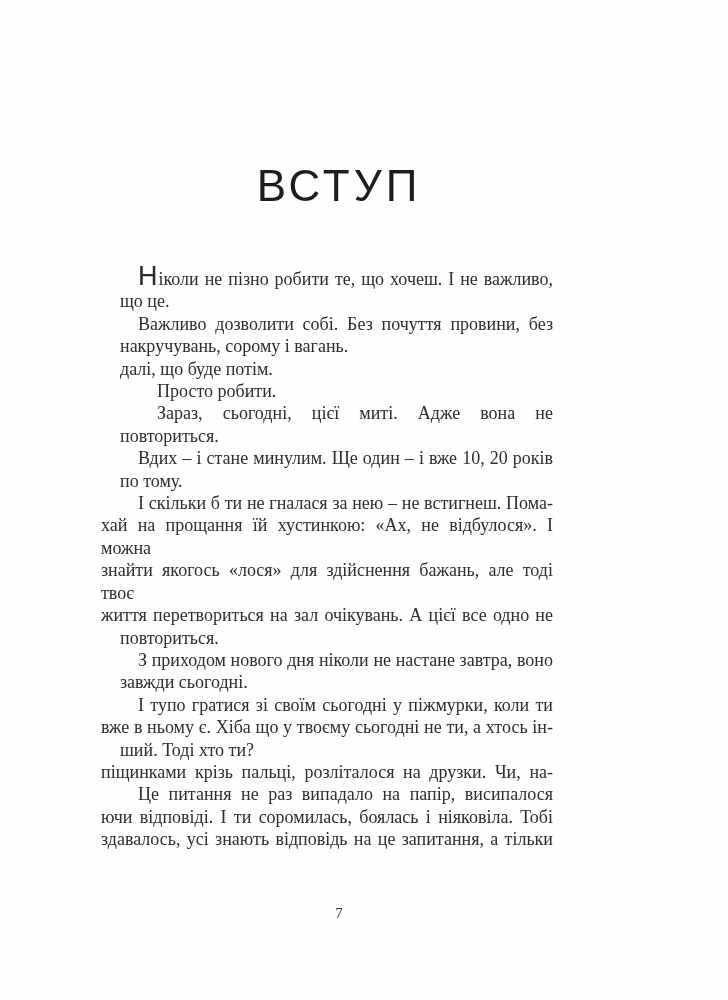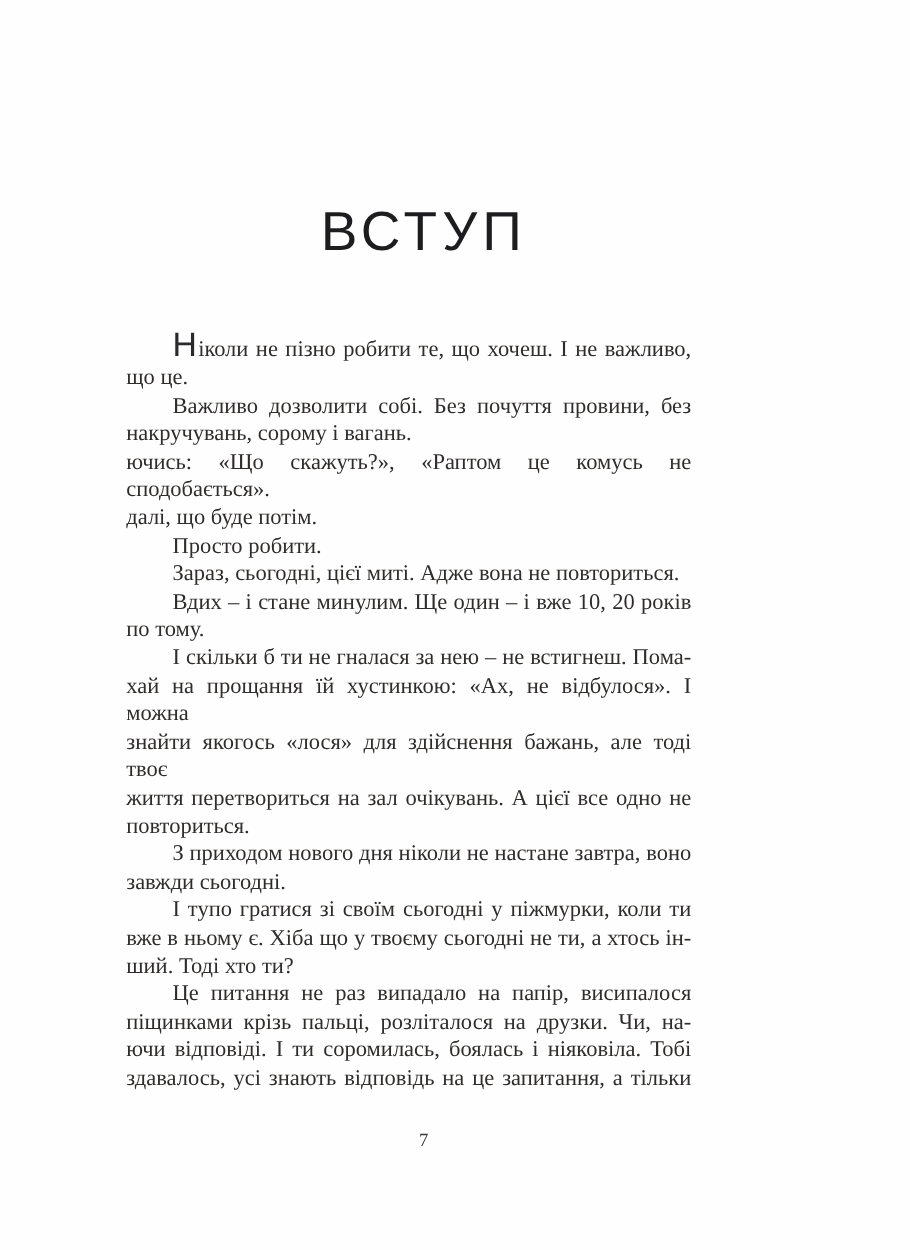--- a/index.html
+++ b/index.html
@@ -39,20 +39,21 @@
     color: #2f2d2b;
   }
   .para { margin: 0; padding: 0; }
   .line {
     text-align: justify;
     text-align-last: justify;
     white-space: normal;
   }
   .line.last {
     text-align-last: left;
+    margin-left: 19px;
   }
   .line.indent {
     text-indent: 37px;
   }
   .initial {
     font-family: "Liberation Sans", sans-serif;
     font-size: 27px;
     line-height: 22.4px;
     color: #2a2a2c;
     padding-right: 1px;
@@ -77,21 +78,20 @@
   <div class="text-block">
       <div class="para">
         <div class="line indent"><span class="initial">Н</span><span>іколи не пізно робити те, що хочеш. І не важливо,</span></div>
         <div class="line last"><span>що це.</span></div>
       </div>
       <div class="para">
         <div class="line indent"><span>Важливо дозволити собі. Без почуття провини, без</span></div>
         <div class="line last"><span>накручувань, сорому і вагань.</span></div>
       </div>
       <div class="para">
-        <div class="line"><span>ючись: «Що скажуть?», «Раптом це комусь не сподобається».</span></div>
         <div class="line last"><span>далі, що буде потім.</span></div>
       </div>
       <div class="para">
         <div class="line indent last"><span>Просто робити.</span></div>
       </div>
       <div class="para">
         <div class="line indent last"><span>Зараз, сьогодні, цієї миті. Адже вона не повториться.</span></div>
       </div>
       <div class="para">
         <div class="line indent"><span>Вдих – і стане минулим. Ще один – і вже 10, 20 років</span></div>
@@ -107,21 +107,21 @@
       <div class="para">
         <div class="line indent"><span>З приходом нового дня ніколи не настане завтра, воно</span></div>
         <div class="line last"><span>завжди сьогодні.</span></div>
       </div>
       <div class="para">
         <div class="line indent"><span>І тупо гратися зі своїм сьогодні у піжмурки, коли ти</span></div>
         <div class="line"><span>вже в ньому є. Хіба що у твоєму сьогодні не ти, а хтось ін-</span></div>
         <div class="line last"><span>ший. Тоді хто ти?</span></div>
       </div>
       <div class="para">
+        <div class="line"><span>піщинками крізь пальці, розліталося на друзки. Чи, на-</span></div>
         <div class="line indent"><span>Це питання не раз випадало на папір, висипалося</span></div>
-        <div class="line"><span>піщинками крізь пальці, розліталося на друзки. Чи, на-</span></div>
         <div class="line"><span>ючи відповіді. І ти соромилась, боялась і ніяковіла. Тобі</span></div>
         <div class="line"><span>здавалось, усі знають відповідь на це запитання, а тільки</span></div>
       </div>
     </div>
 
   <div class="folio">7</div>
 </div>
 
 </body></html>

